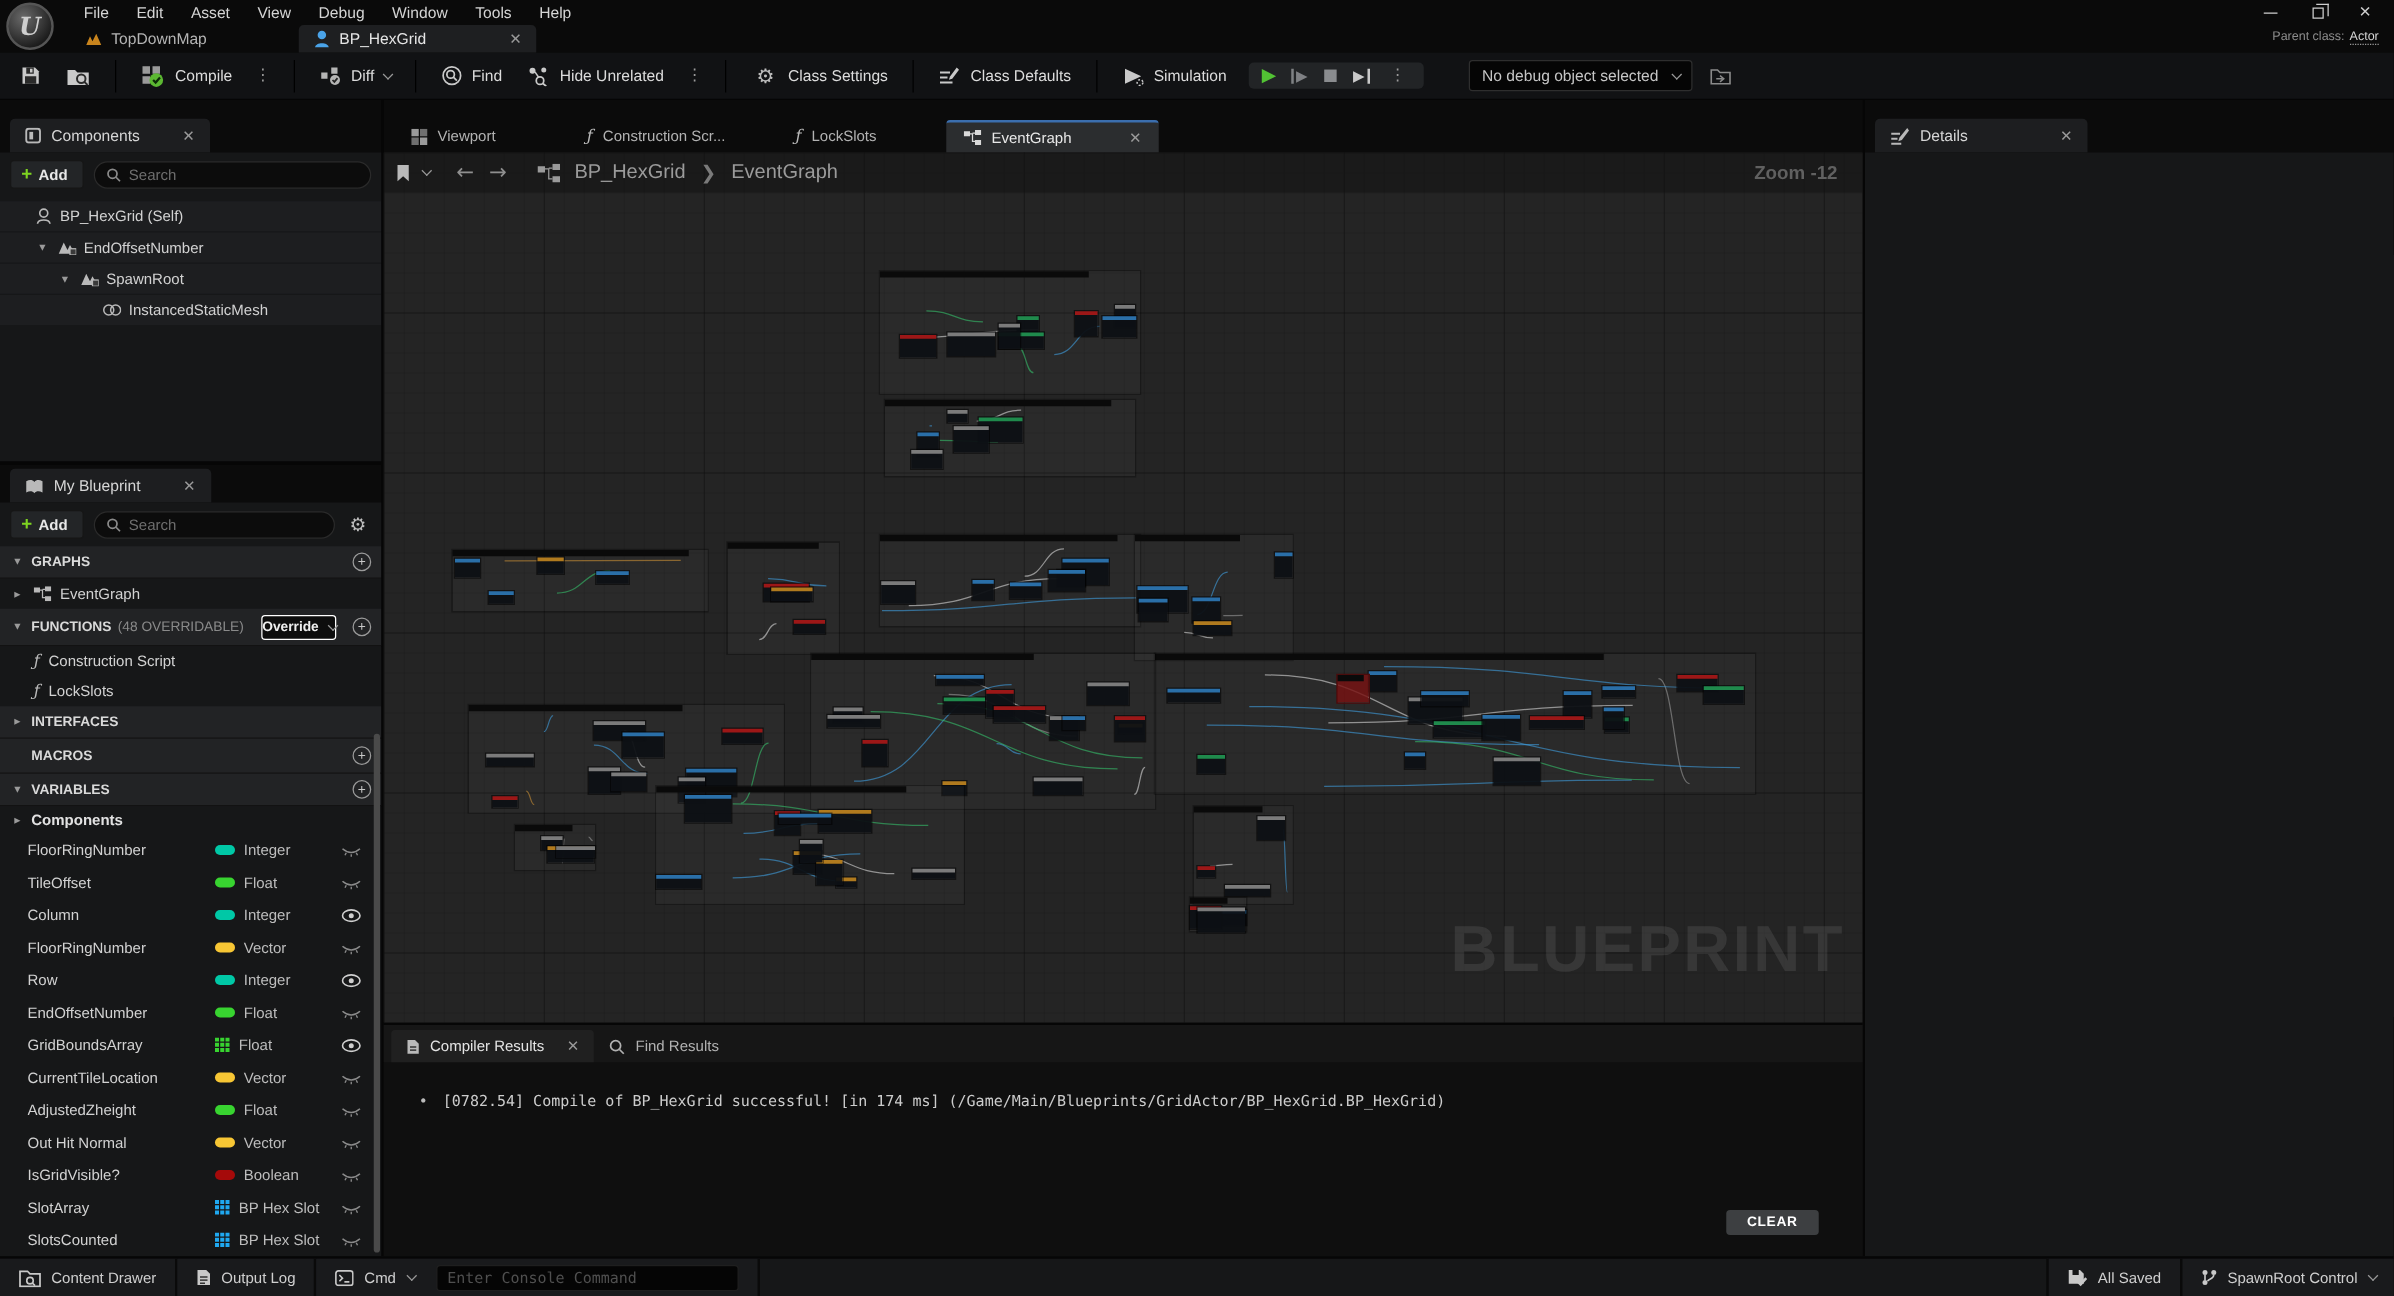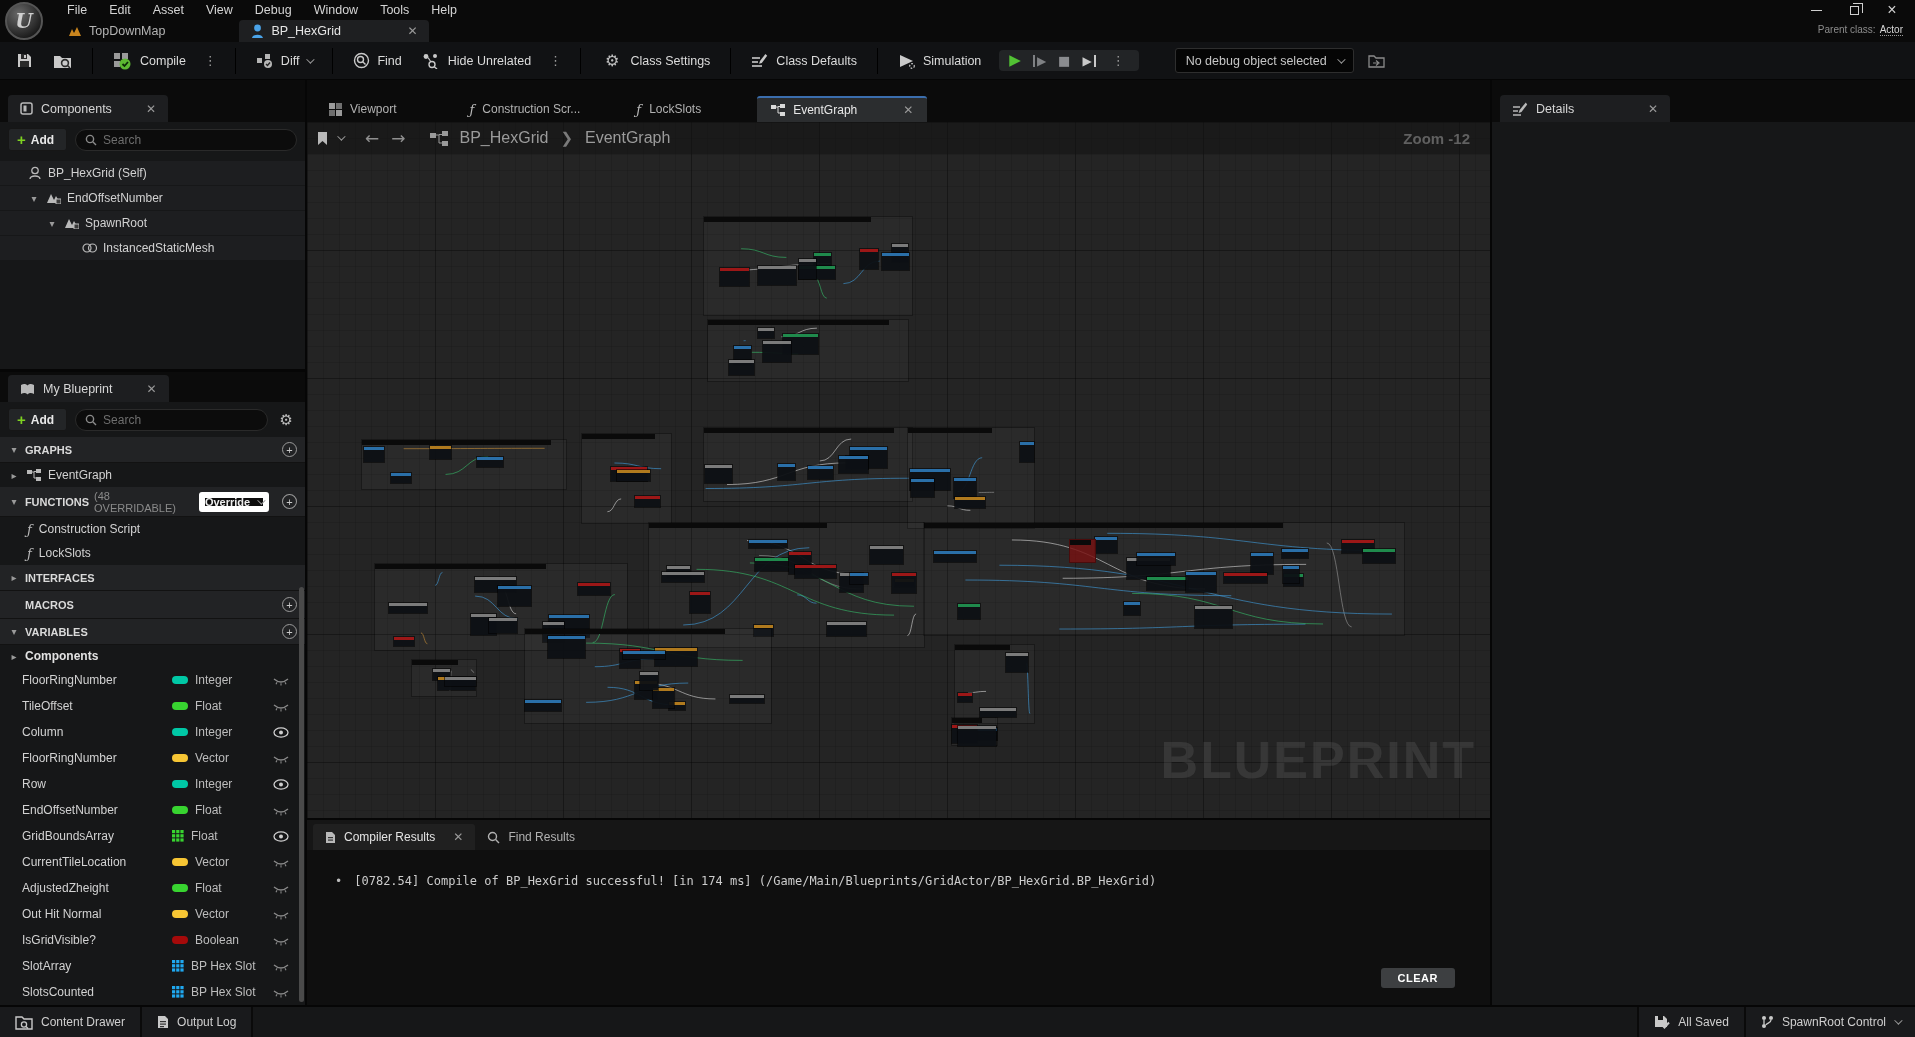--- a/index.html
+++ b/index.html
@@ -59,21 +59,21 @@
   .tree-row { height:24px; background:#1d1e20; margin-bottom:1px; display:flex; align-items:center; color:#d2d2d2; font-size:12px; gap:6px; }
   .disc { color:#9a9a9a; font-size:10px; width:12px; text-align:center; font-family:"DejaVu Sans",sans-serif; }
 
   
   .mb-row { display:flex; align-items:center; font-size:11px; }
   .sec-row { height:26px; background:#222325; border-bottom:1px solid #121212; color:#dadada; font-weight:bold; padding:0 8px; gap:5px; }
   .sec-badge { color:#8a8a8a; font-weight:normal; }
   .sec-plus { margin-left:auto; width:15px; height:15px; border:1px solid #9a9a9a; border-radius:50%; color:#c9c9c9; display:flex; align-items:center; justify-content:center; font-size:11px; font-weight:normal; }
   .item-row { height:24px; color:#d2d2d2; font-size:12px; padding-left:8px; gap:7px; font-weight:normal; }
   .fn-glyph { font-family:"DejaVu Serif",serif; font-style:italic; color:#b9b9b9; font-size:13px; }
-  .override-btn { display:flex; align-items:center; gap:7px; background:#0d0d0d; border:6px solid #ffffff; border-radius:3px; height:20px; padding:0 0; color:#eee; font-size:11px; margin-left:auto; margin-right:8px; }
+  .override-btn { display:flex; align-items:center; gap:7px; background:#0d0d0d; border:1px solid #ffffff; border-radius:3px; height:20px; padding:0 0; color:#eee; font-size:11px; margin-left:auto; margin-right:8px; }
   .cat-row { height:22px; color:#e2e2e2; font-weight:bold; font-size:12px; padding-left:8px; gap:5px; }
   .var-row { height:26px; font-size:12px; color:#d2d2d2; padding-left:22px; }
   .var-name { width:150px; overflow:hidden; white-space:nowrap; }
   .var-type { display:flex; align-items:center; gap:7px; color:#bdbdbd; }
   .pill { width:16px; height:8px; border-radius:4px; display:inline-block; }
   .var-eye { margin-left:auto; margin-right:16px; }
   .mb-scrollthumb { position:absolute; right:1px; top:185px; width:5px; height:415px; background:#4a4a4a; border-radius:3px; }
 
   
   .graph-tab { height:26px; display:flex; align-items:center; gap:8px; padding:0 14px; color:#b2b2b2; font-size:12px; }
@@ -985,20 +985,30 @@
   </div>
   <div class="sb-btn">
     <svg class="ticon" width="12" height="14">
         <path d="M1,1 h7 l3,3 v9 h-10 Z" fill="#c9c9c9"></path>
         <rect x="3" y="6" width="6" height="1.2" fill="#333"></rect>
         <rect x="3" y="8.5" width="6" height="1.2" fill="#333"></rect>
         <rect x="3" y="11" width="4" height="1.2" fill="#333"></rect>
       </svg>
     <span>Output Log</span>
   </div>
+  <div class="sb-btn">
+    <svg class="ticon" width="15" height="13">
+        <rect x="0.7" y="0.7" width="13.6" height="11.6" rx="2" fill="none" stroke="#c9c9c9" stroke-width="1.3"></rect>
+        <path d="M3.5,4 L6,6.5 L3.5,9" stroke="#c9c9c9" stroke-width="1.3" fill="none"></path>
+        <line x1="7.5" y1="9.5" x2="11.5" y2="9.5" stroke="#c9c9c9" stroke-width="1.3"></line>
+      </svg>
+    <span>Cmd</span>
+    <span class="chev"></span>
+    <input class="console-input" placeholder="Enter Console Command" style="">
+  </div>
   <div class="sb-right">
     <div class="sb-btn">
       <svg class="ticon" width="16" height="15">
           <path d="M1,1 h9 l3,3 v8 h-12 Z" fill="#c9c9c9"></path>
           <rect x="4" y="1" width="5" height="4" fill="#161718"></rect>
           <path d="M8,10 l2.5,2.5 L15,7.5" stroke="#c9c9c9" stroke-width="2" fill="none"></path>
         </svg>
       <span>All Saved</span>
     </div>
     <div class="sb-btn">

